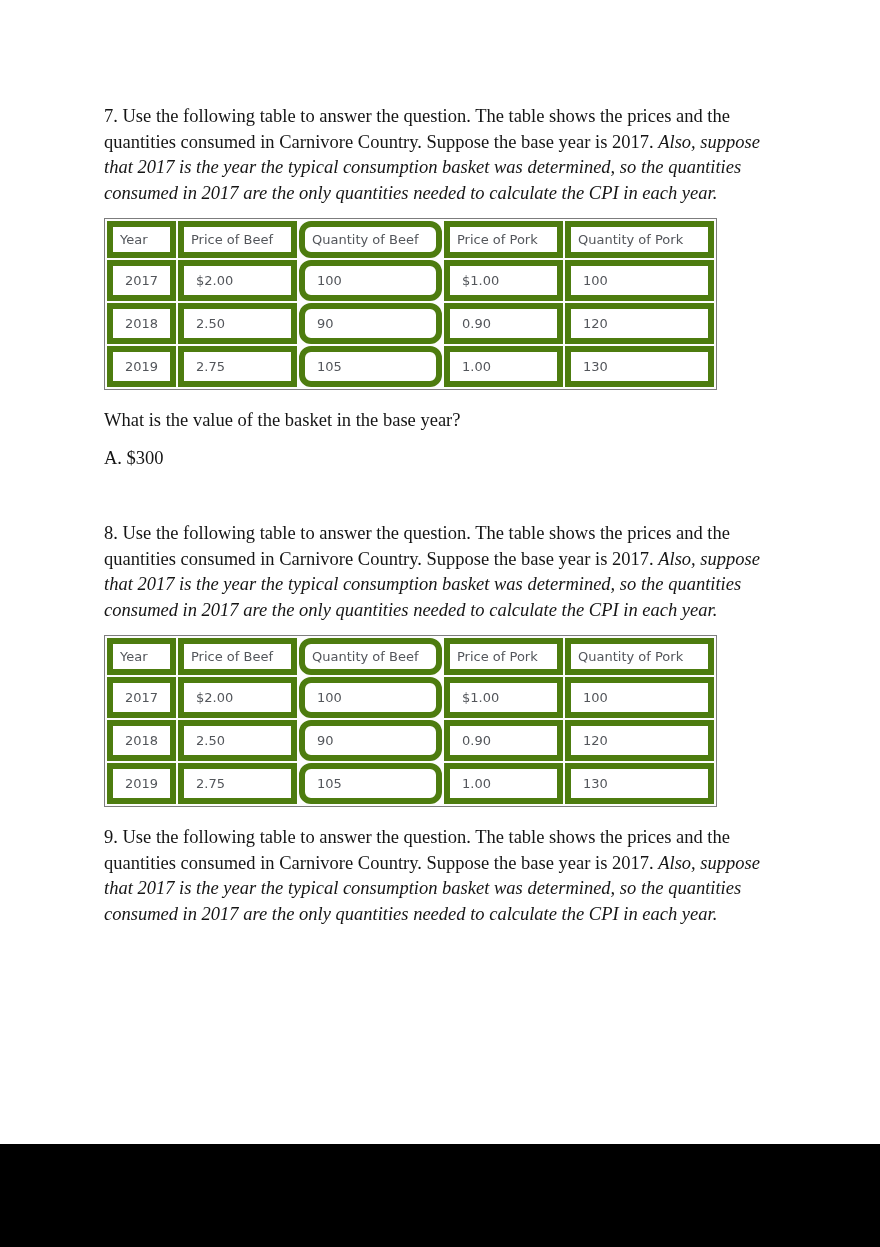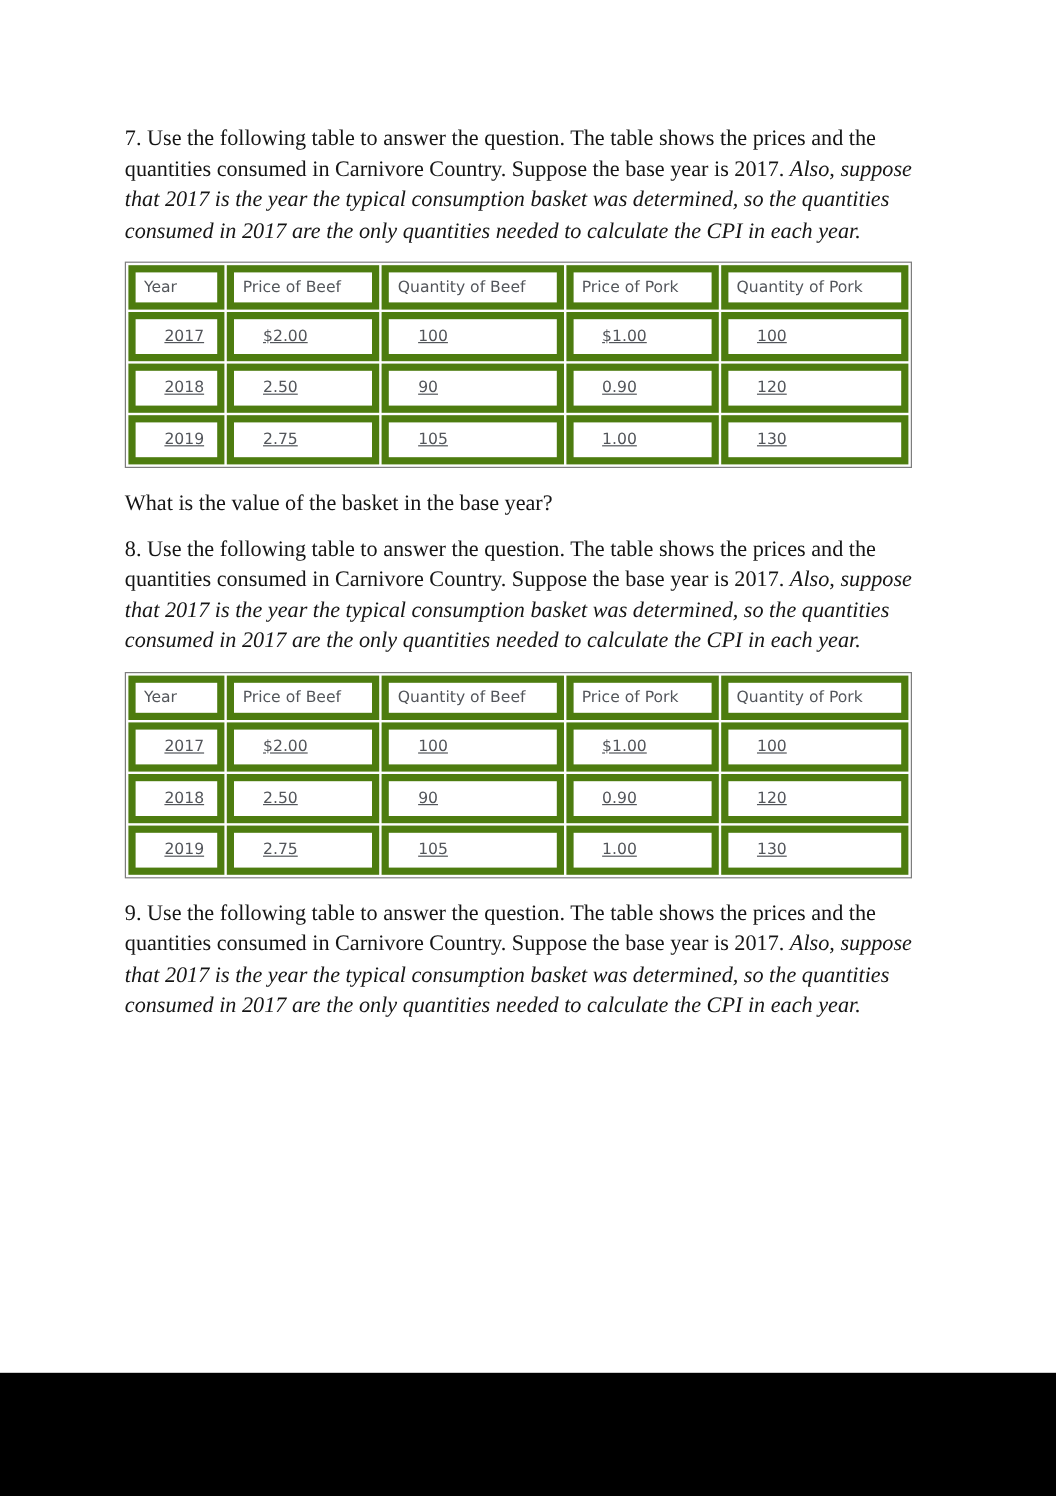--- a/index.html
+++ b/index.html
@@ -51,24 +51,24 @@
   }
   table.cpi th, table.cpi td {
     border: 6px solid #4d7c0f;
     background: #ffffff;
     font-weight: normal;
     text-align: left;
     vertical-align: middle;
     white-space: nowrap;
   }
   table.cpi th { padding: 5px 7px 5px 7px; }
-  table.cpi td { padding: 7px 7px 7px 24px; text-decoration: underline; }
+  table.cpi td { padding: 7px 7px 7px 12px; }
   table.cpi .c0 { width: 38px; }
   table.cpi .c1 { width: 88px; }
-  table.cpi .c2 { width: 112px; }
+  table.cpi .c2 { width: 112px; border-radius: 12px; }
   table.cpi .c3 { width: 88px; }
   table.cpi .c4 { width: 118px; }
   .bottom-bar {
     position: absolute;
     left: 0;
     top: 1144px;
     width: 880px;
     height: 103px;
     background: #000000;
   }
@@ -110,20 +110,21 @@
             <td class="c0">2019</td>
             <td class="c1">2.75</td>
             <td class="c2">105</td>
             <td class="c3">1.00</td>
             <td class="c4">130</td>
           </tr>
         </tbody>
       </table>
 
     <p class="qline">What is the value of the basket in the base year?</p>
+    <p class="aline">A. $300</p>
 
     <p class="intro"><span>8. Use the following table to answer the question. The table shows the prices and the quantities consumed in Carnivore Country. Suppose the base year is 2017. </span><span class="em">Also, suppose that 2017 is the year the typical consumption basket was determined, so the quantities consumed in 2017 are the only quantities needed to calculate the CPI in each year.</span></p>
 
     <table class="cpi">
         <thead>
           <tr>
             <th class="c0">Year</th>
             <th class="c1">Price of Beef</th>
             <th class="c2">Quantity of Beef</th>
             <th class="c3">Price of Pork</th>

